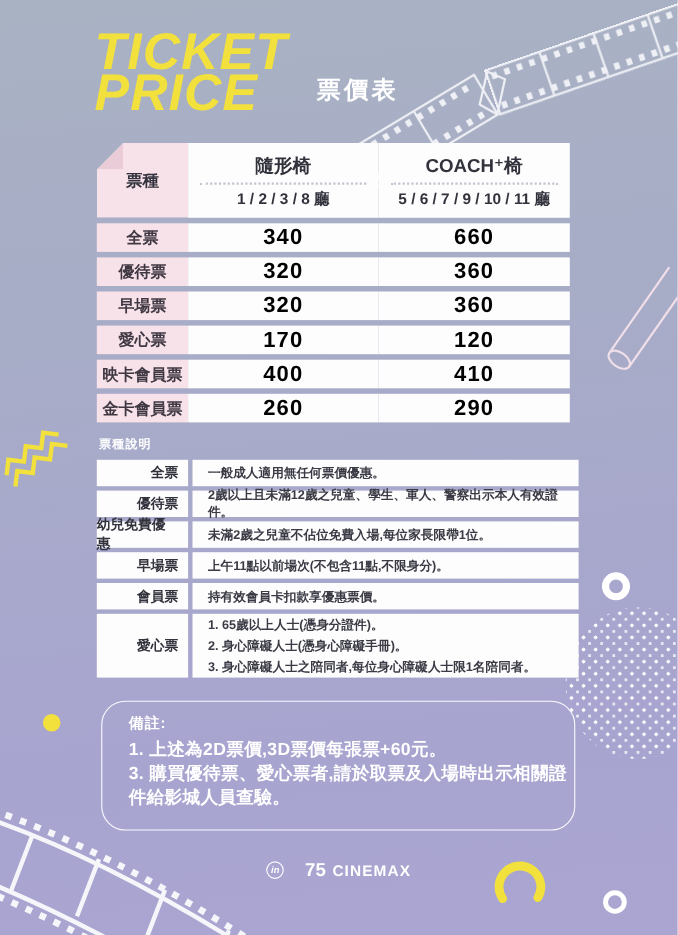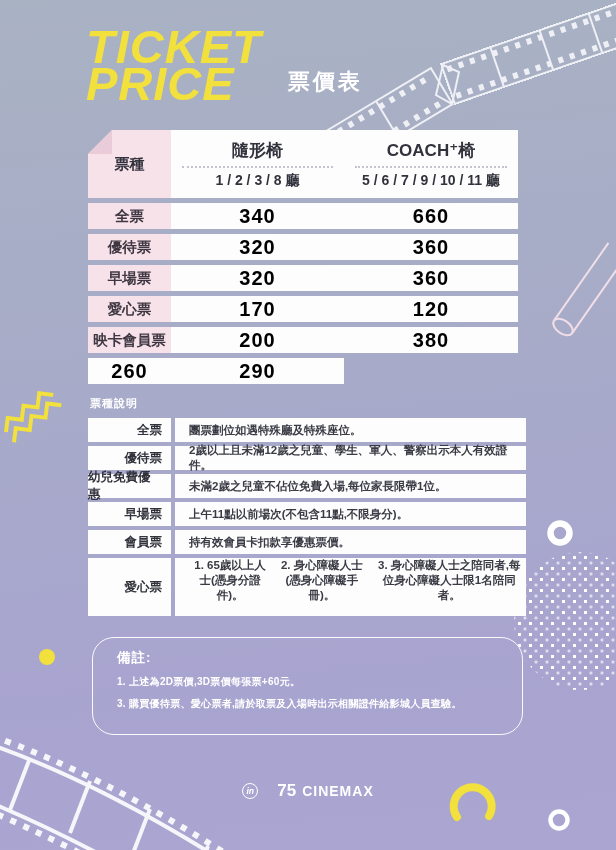--- a/index.html
+++ b/index.html
@@ -57,30 +57,30 @@
   .desc-heading{position:absolute;left:90px;top:396px;color:var(--text-white);font-weight:bold;font-size:11px;letter-spacing:1px;}
   .desc-table{
     position:absolute;left:88px;top:418px;width:438px;
     display:grid;grid-template-columns:83px 351px;
     grid-template-rows:repeat(5,24px) 58px;gap:4px;
   }
   .desc-label{background:var(--cell-white);display:flex;align-items:center;justify-content:flex-end;
     padding-right:9px;font-weight:bold;font-size:12.5px;color:var(--text-dark);}
   .desc-text{background:var(--cell-white);display:flex;align-items:center;
     padding-left:14px;font-weight:bold;font-size:11.5px;color:#3a3a44;}
-  .desc-text.multi{flex-direction:row;align-items:flex-start;justify-content:center;gap:4px;text-align:center;}
+  .desc-text.multi{flex-direction:column;align-items:flex-start;justify-content:center;gap:4px;text-align:center;}
 
   
   .notes-box{
-    position:absolute;left:92px;top:637px;width:431px;height:98px;
+    position:absolute;left:92px;top:637px;width:431px;height:118px;
     border:1.5px solid rgba(255,255,255,.95);border-radius:22px;
     padding:11px 0 0 24px;color:var(--text-white);
   }
   .notes-heading{font-weight:bold;font-size:13.5px;letter-spacing:1px;margin-bottom:4px;}
-  .notes-line{font-weight:bold;font-size:10px;line-height:22px;letter-spacing:.3px;}
+  .notes-line{font-weight:bold;font-size:16px;line-height:22px;letter-spacing:.3px;}
 
   
   .brand{position:absolute;left:0;top:781px;width:100%;display:flex;align-items:center;justify-content:center;color:var(--text-white);}
   .brand-circle{
     width:16px;height:16px;border:1.6px solid #fff;border-radius:50%;
     display:flex;align-items:center;justify-content:center;
     font-size:8.5px;font-weight:bold;font-style:italic;margin-right:19px;
   }
   .brand-num{font-weight:bold;font-size:17px;letter-spacing:0;}
   .brand-name{font-weight:bold;font-size:14px;letter-spacing:1px;margin-left:6px;}
@@ -177,32 +177,33 @@
 
     <div class="label-cell">早場票</div>
     <div class="price-cell">320</div>
     <div class="price-cell">360</div>
 
     <div class="label-cell">愛心票</div>
     <div class="price-cell">170</div>
     <div class="price-cell">120</div>
 
     <div class="label-cell">映卡會員票</div>
-    <div class="price-cell">200</div>
-    <div class="price-cell">380</div>
-
+    <div class="price-cell">400</div>
+    <div class="price-cell">410</div>
+
+    <div class="label-cell">金卡會員票</div>
     <div class="price-cell">260</div>
     <div class="price-cell">290</div>
   </div>
 
   <div class="desc-heading">票種說明</div>
 
   <div class="desc-table">
     <div class="desc-label">全票</div>
-    <div class="desc-text">團票劃位如遇特殊廳及特殊座位。</div>
+    <div class="desc-text">一般成人適用無任何票價優惠。</div>
 
     <div class="desc-label">優待票</div>
     <div class="desc-text">2歲以上且未滿12歲之兒童、學生、軍人、警察出示本人有效證件。</div>
 
     <div class="desc-label">幼兒免費優惠</div>
     <div class="desc-text">未滿2歲之兒童不佔位免費入場,每位家長限帶1位。</div>
 
     <div class="desc-label">早場票</div>
     <div class="desc-text">上午11點以前場次(不包含11點,不限身分)。</div>
 

